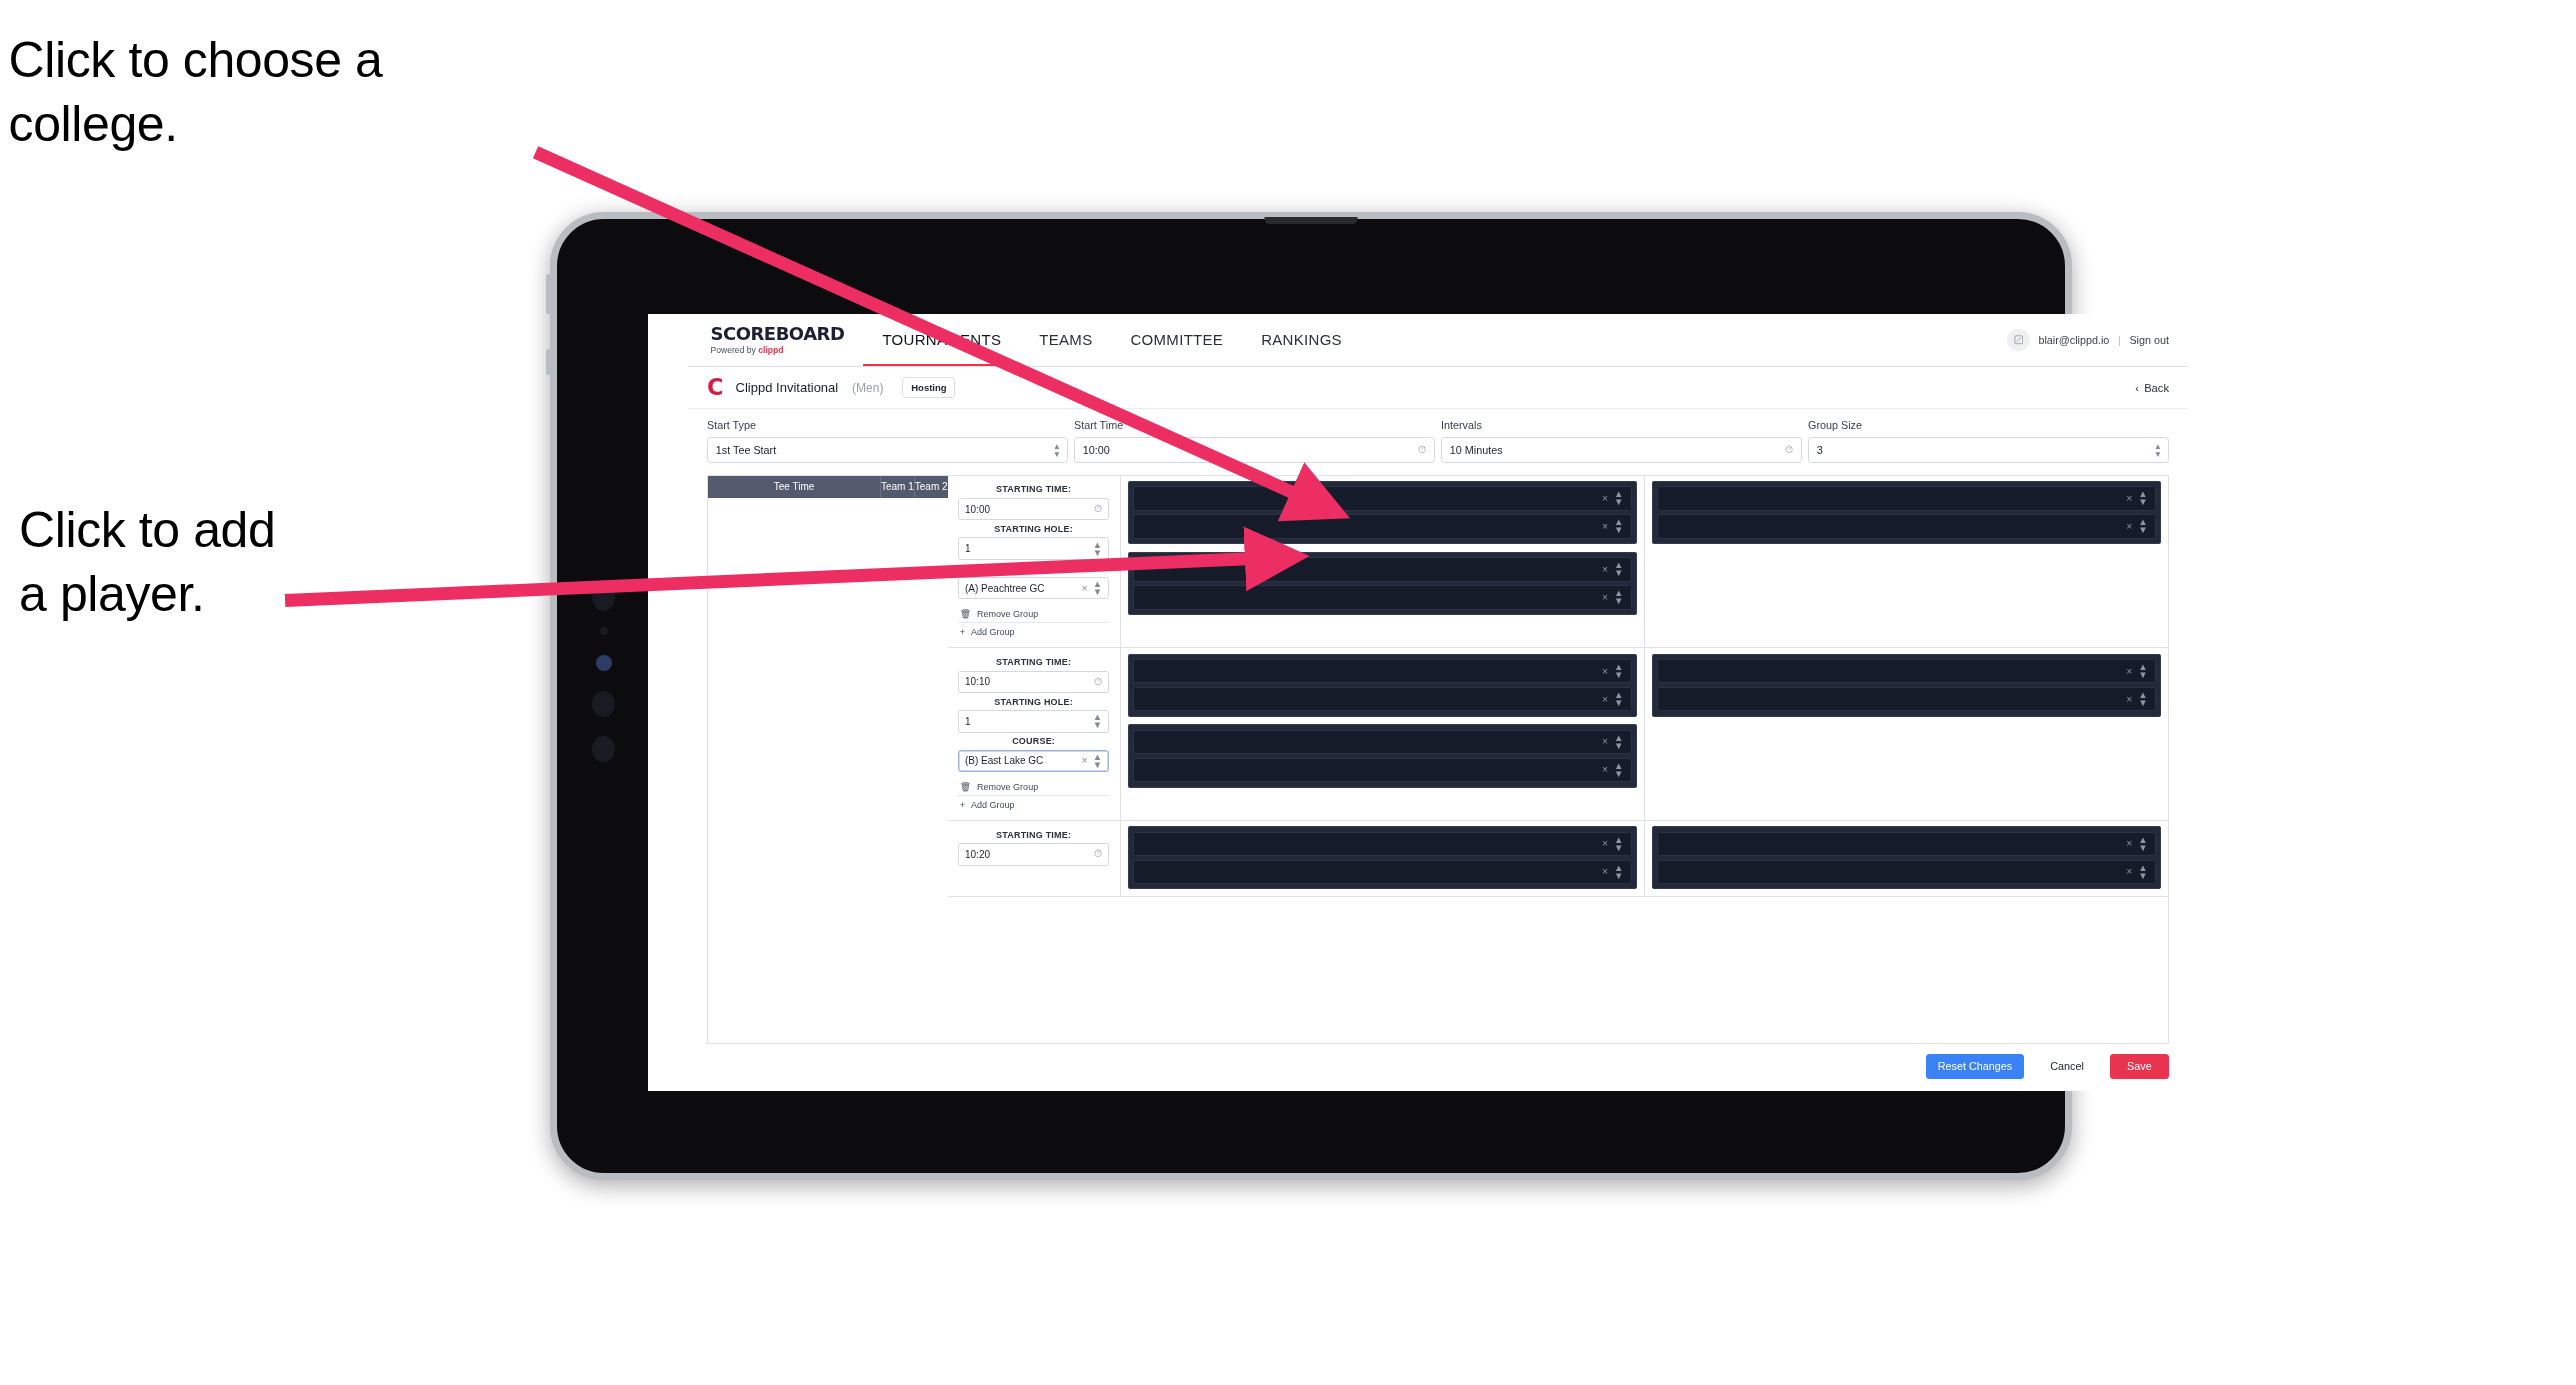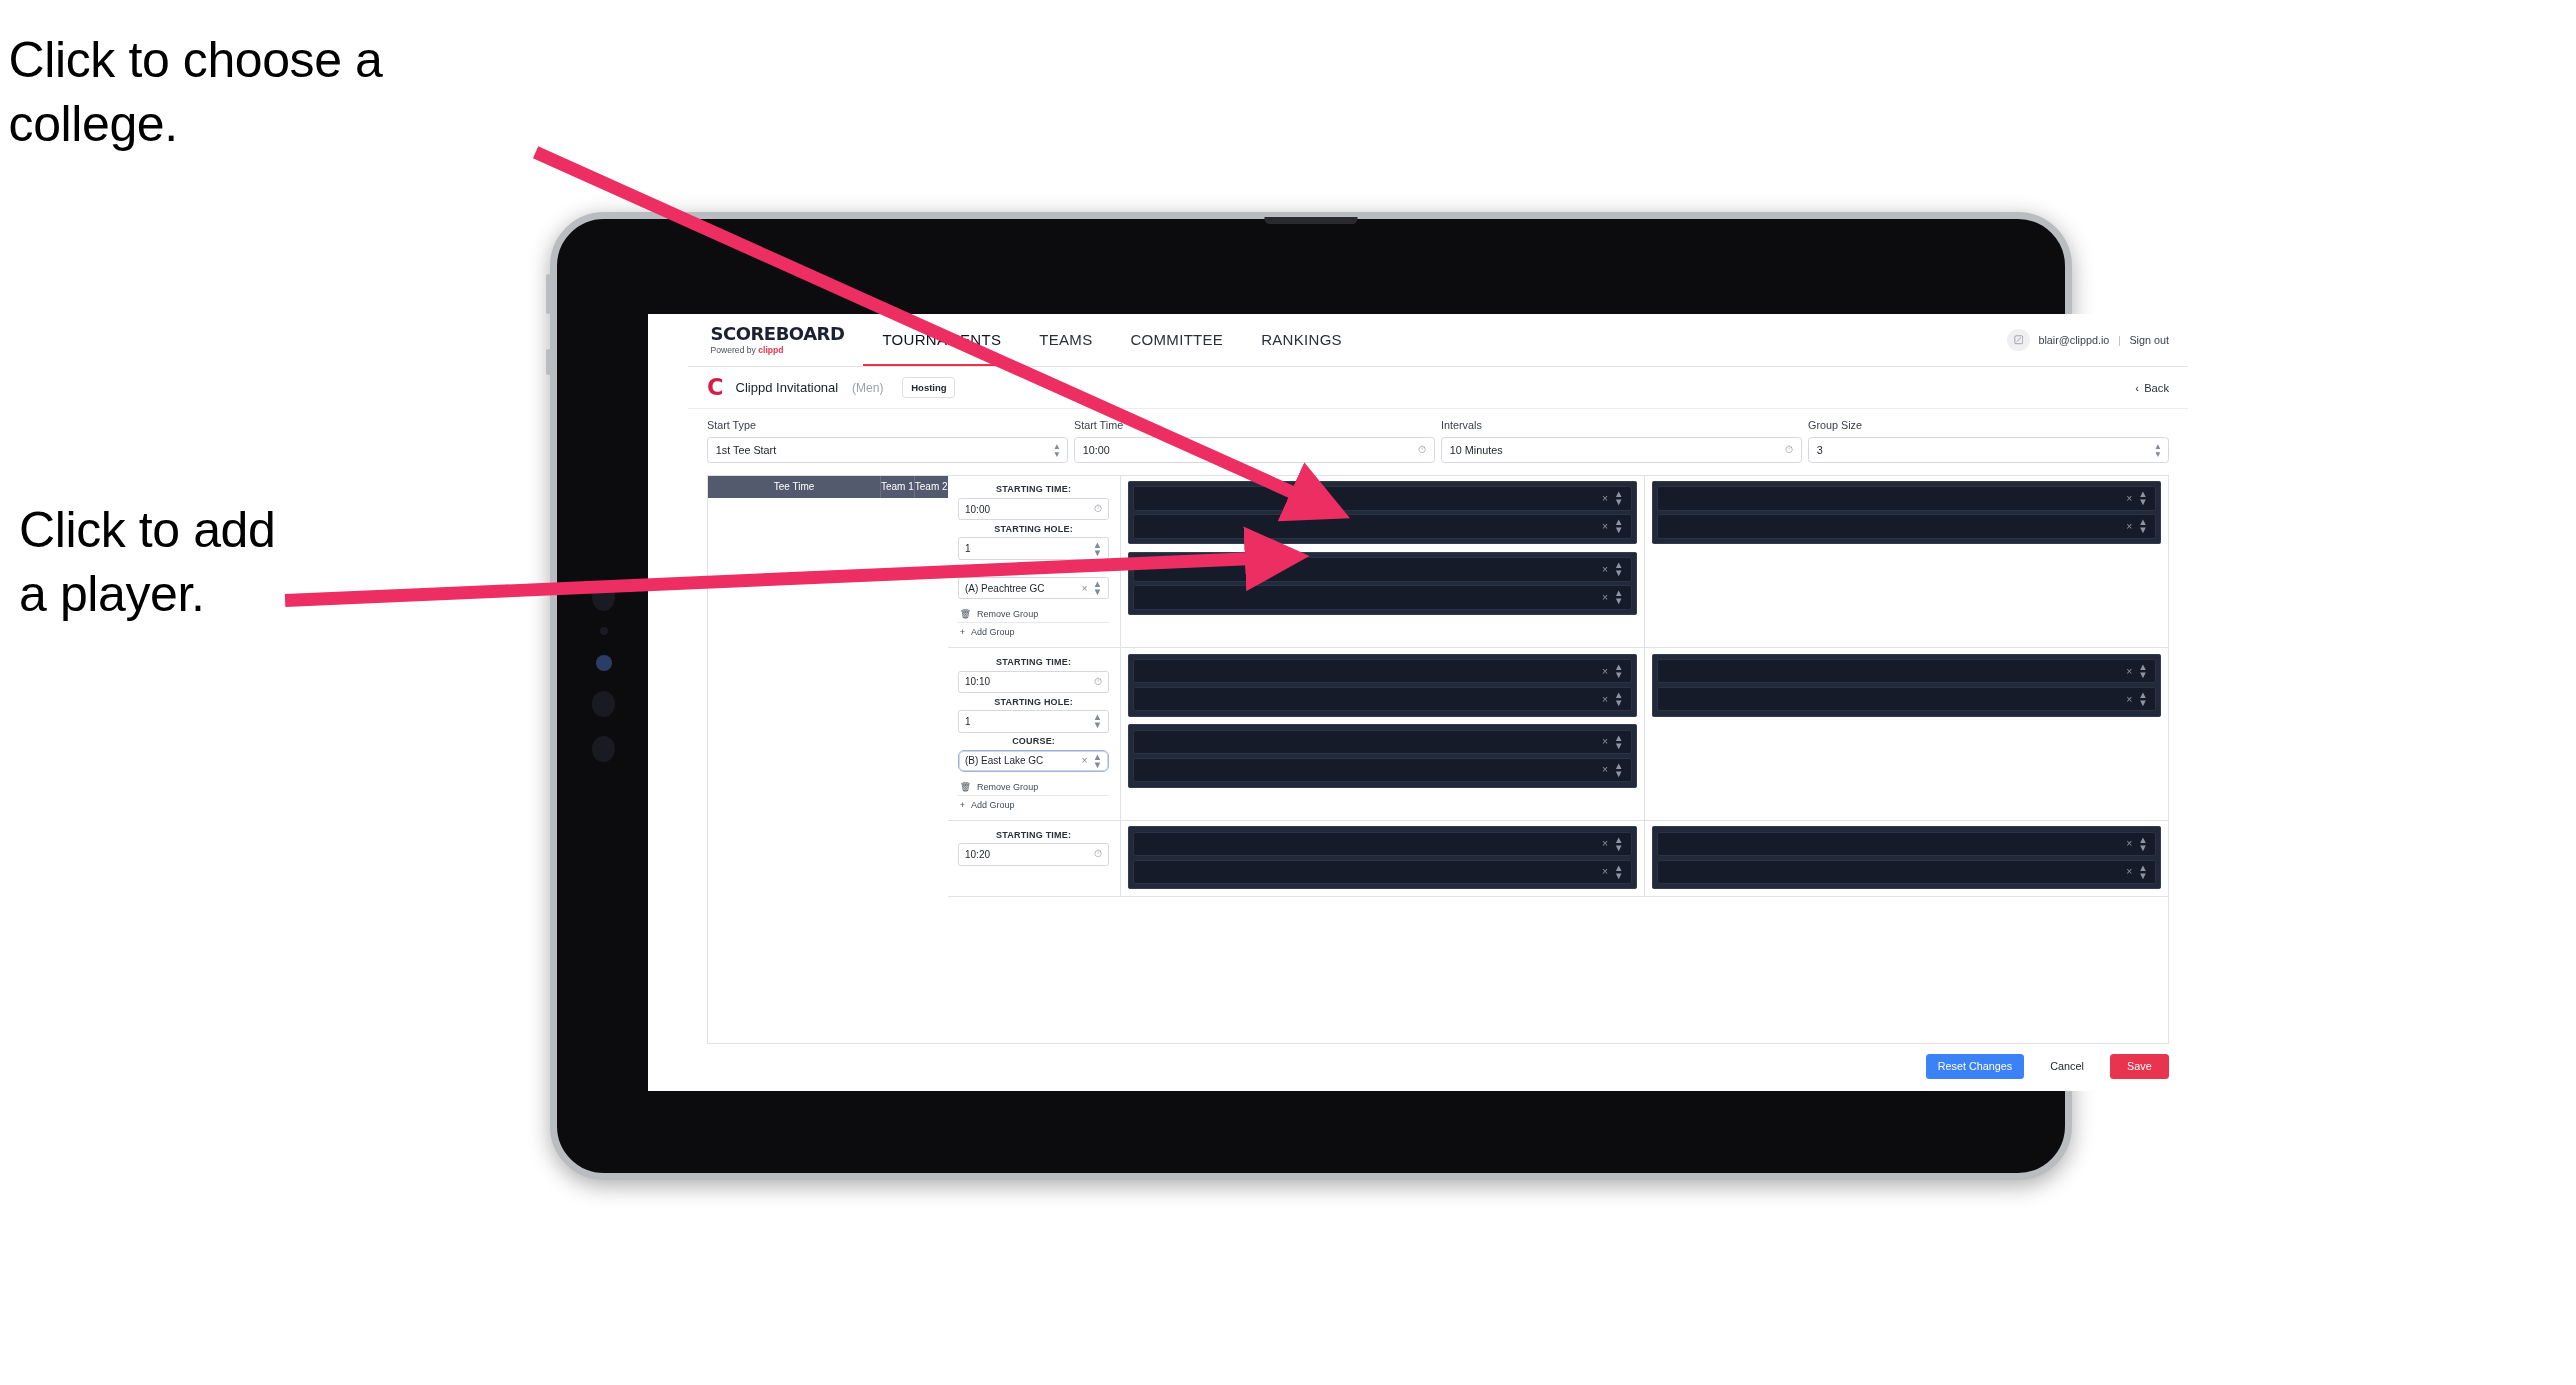--- a/index.html
+++ b/index.html
@@ -293,21 +293,21 @@
     border-radius: 2.6px;
     display: flex;
     align-items: center;
     padding: 0 6px;
     font-size: 10px;
     color: #1d2129;
     background: #fff;
     cursor: pointer;
     box-sizing: border-box;
   }
-  .tee-ctl.focused { border-color: #9fb3d6; box-shadow: 0 0 0 0.9px #c9d6ec inset; border-radius: 6px; }
+  .tee-ctl.focused { border-color: #9fb3d6; box-shadow: 0 0 0 0.9px #c9d6ec inset; }
   .tee-ctl .val { flex: 1; overflow: hidden; white-space: nowrap; }
   .tee-links { margin-top: 6px; }
   .tee-link {
     display: flex; align-items: center; gap: 6px;
     font-size: 9px;
     color: #444a56;
     padding: 3.5px 1.7px;
     cursor: pointer;
   }
   .tee-link.bordered { border-top: 0.9px solid #e6e8ec; }

